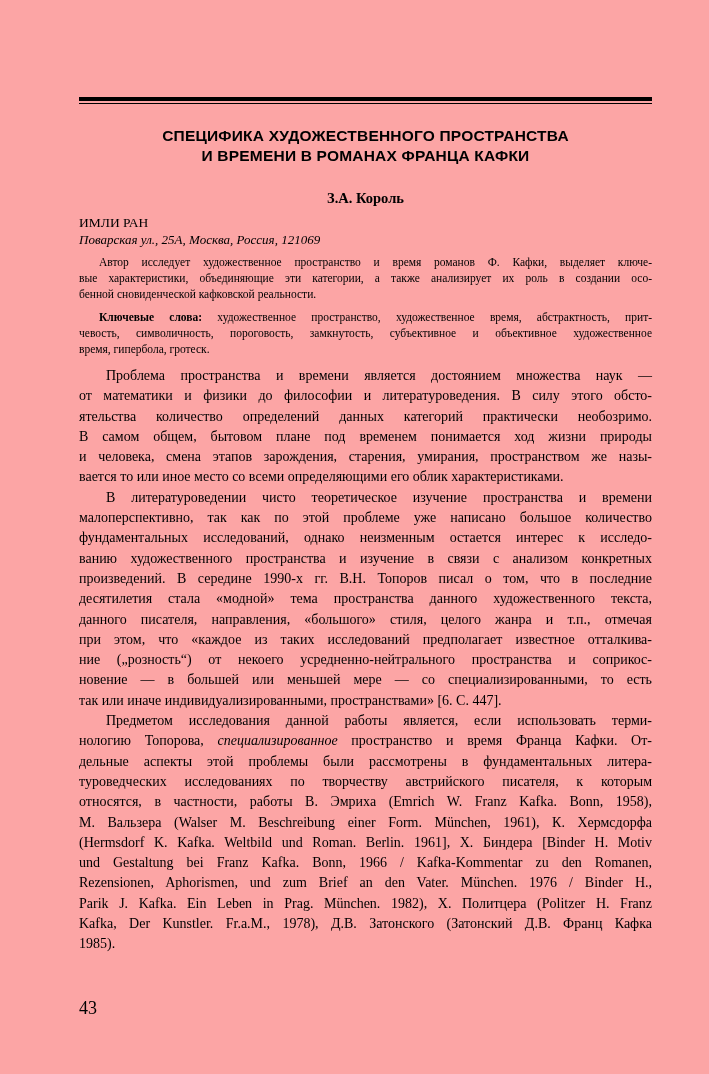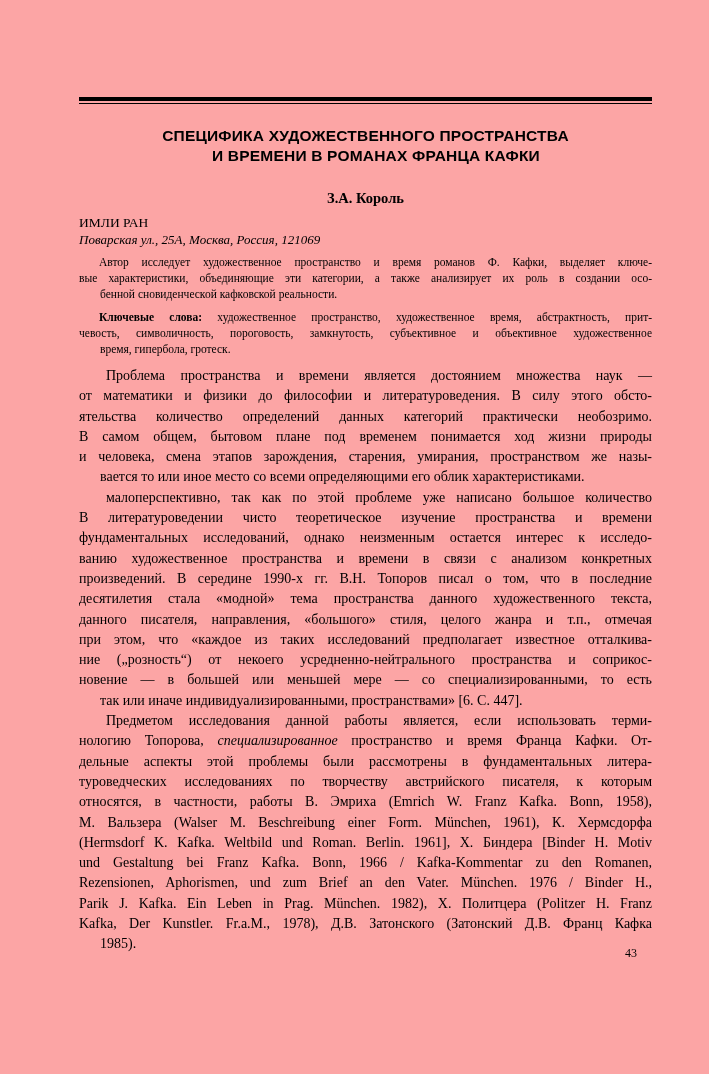--- a/index.html
+++ b/index.html
@@ -15,21 +15,21 @@
   .rule {
     position: absolute;
     left: 79px;
     top: 97px;
     width: 573px;
     height: 2px;
     border-top: 4px solid #000;
     border-bottom: 1px solid #000;
   }
   .tline { text-align: justify; text-align-last: justify; }
-  .tline.last { text-align-last: left; margin-left: 21px; }
+  .tline.last { text-align-last: left; }
   .center .tline, .center .tline.last { text-align: center; text-align-last: center; text-indent: 0; }
   .title {
     position: absolute;
     left: 79px; top: 126px; width: 573px;
     font-family: "Liberation Sans", sans-serif;
     font-weight: bold;
     font-size: 15.5px;
     line-height: 19.5px;
     letter-spacing: 0.2px;
   }
@@ -68,23 +68,23 @@
   .abstract .tline:first-child, .keywords .tline:first-child { text-indent: 20px; }
   .bodytext {
     position: absolute;
     left: 79px; top: 366px; width: 573px;
     font-size: 14px;
     line-height: 20.3px;
   }
   .bodypar .tline:first-child { text-indent: 27px; }
   .pageno {
     position: absolute;
-    left: 79px; top: 946px; width: 558px;
-    text-align: right;
-    font-size: 12px;
+    left: 79px; top: 998px; width: 558px;
+    text-align: left;
+    font-size: 18px;
   }
 </style>
 </head>
 <body>
 
 <div class="page">
 
   <div class="rule"></div>
 
   <div class="title center">
@@ -113,24 +113,24 @@
   <div class="bodytext">
     <div class="bodypar">
         <div class="tline">Проблема пространства и времени является достоянием множества наук —</div>
         <div class="tline">от математики и физики до философии и литературоведения. В силу этого обсто-</div>
         <div class="tline">ятельства количество определений данных категорий практически необозримо.</div>
         <div class="tline">В самом общем, бытовом плане под временем понимается ход жизни природы</div>
         <div class="tline">и человека, смена этапов зарождения, старения, умирания, пространством же назы-</div>
         <div class="tline last">вается то или иное место со всеми определяющими его облик характеристиками.</div>
       </div>
     <div class="bodypar">
+        <div class="tline">В литературоведении чисто теоретическое изучение пространства и времени</div>
         <div class="tline">малоперспективно, так как по этой проблеме уже написано большое количество</div>
-        <div class="tline">В литературоведении чисто теоретическое изучение пространства и времени</div>
         <div class="tline">фундаментальных исследований, однако неизменным остается интерес к исследо-</div>
-        <div class="tline">ванию художественное пространства и времени в связи с анализом конкретных</div>
+        <div class="tline">ванию художественного пространства и изучение в связи с анализом конкретных</div>
         <div class="tline">произведений. В середине 1990-х гг. В.Н. Топоров писал о том, что в последние</div>
         <div class="tline">десятилетия стала «модной» тема пространства данного художественного текста,</div>
         <div class="tline">данного писателя, направления, «большого» стиля, целого жанра и т.п., отмечая</div>
         <div class="tline">при этом, что «каждое из таких исследований предполагает известное отталкива-</div>
         <div class="tline">ние („розность“) от некоего усредненно-нейтрального пространства и соприкос-</div>
         <div class="tline">новение — в большей или меньшей мере — со специализированными, то есть</div>
         <div class="tline last">так или иначе индивидуализированными, пространствами» [6. С. 447].</div>
       </div>
     <div class="bodypar">
         <div class="tline">Предметом исследования данной работы является, если использовать терми-</div>

